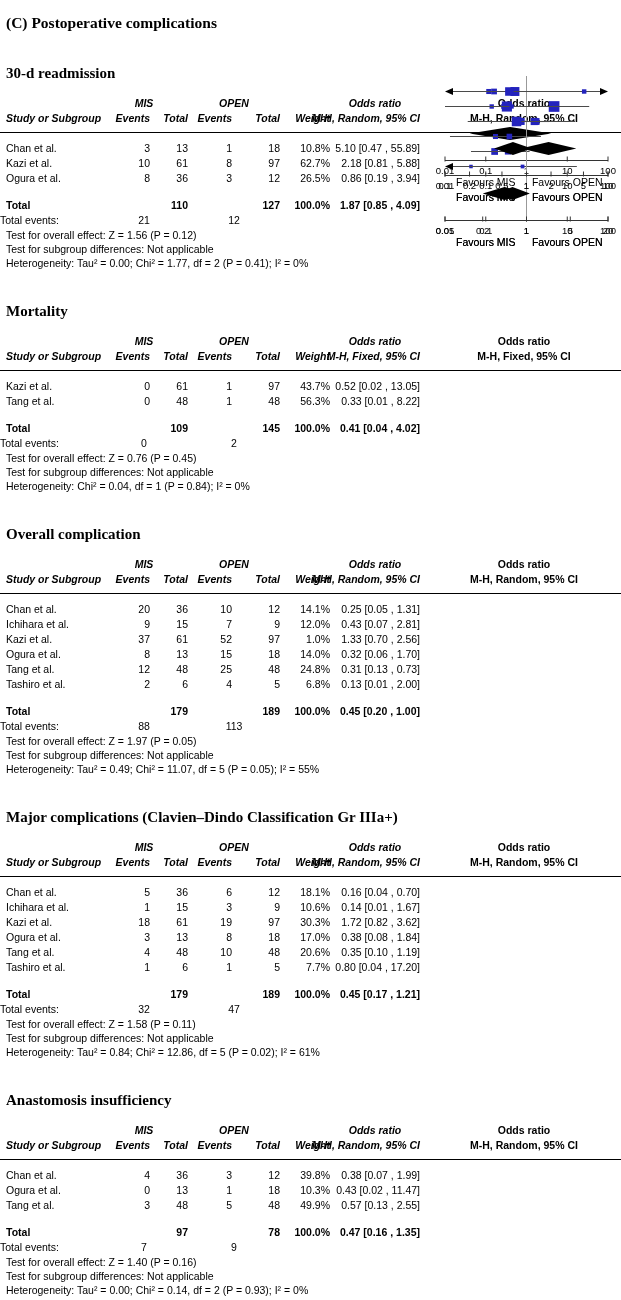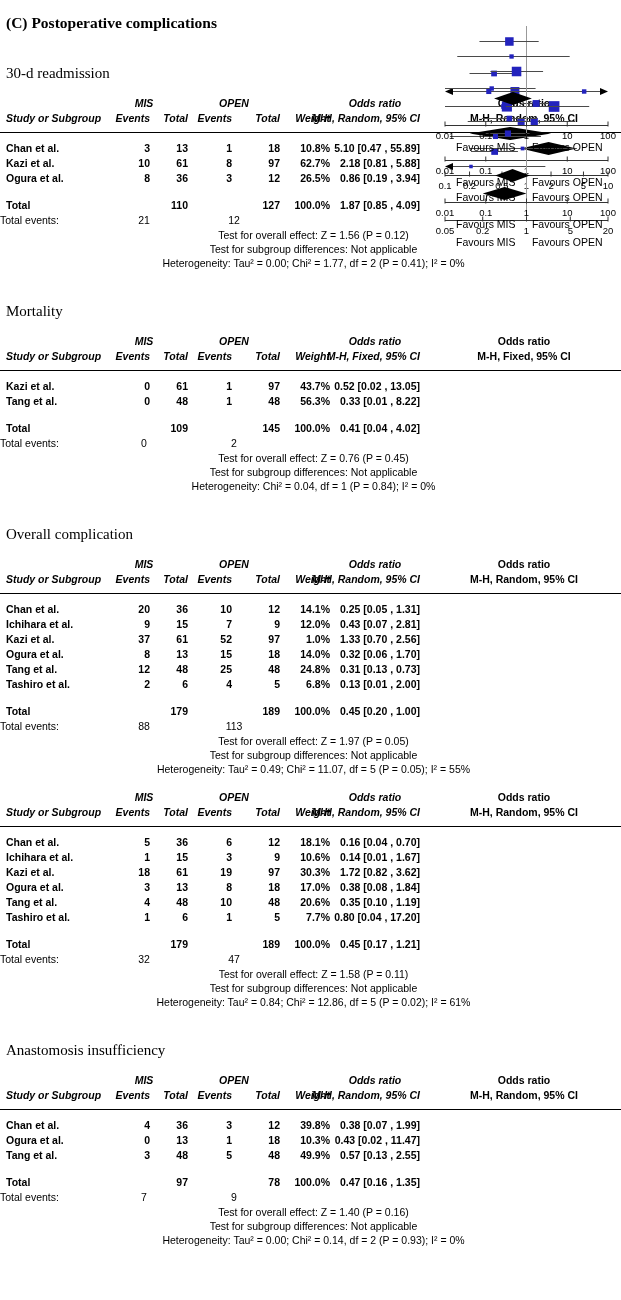--- a/index.html
+++ b/index.html
@@ -8,46 +8,46 @@
     font-family:"Liberation Sans", sans-serif;color:#000;
     position:relative;
   }
   .page{padding:6px 0 0 0;}
   h1.fig-label{
     font-family:"Liberation Serif", serif;font-weight:bold;
     font-size:15.5px;margin:8px 0 0 6px;line-height:18px;
   }
   section.fp{position:relative;width:621px;}
   h2.sec-title{
-    font-family:"Liberation Serif", serif;font-weight:normal;
+    font-family:"Liberation Serif", serif;font-weight:bold;
     font-size:15px;margin:32px 0 0 6px;line-height:18px;
   }
   .hdr{position:relative;margin-top:14px;font-size:10.5px;font-weight:bold;}
   .hrow{display:grid;grid-template-columns:100px 50px 38px 44px 48px 50px 90px;
         width:420px;line-height:15px;font-style:italic;}
   .hrow .c{white-space:nowrap;}
   .r{text-align:right;}
   .ctr{text-align:center;}
   .span2{grid-column:span 2;}
   .flexend{display:flex;justify-content:flex-end;}
   .plot-hdr{
     position:absolute;top:0;left:421px;width:200px;text-align:center;
     line-height:15px;font-weight:bold;font-size:10.5px;padding-left:6px;box-sizing:border-box;
   }
   .rule{border-top:1px solid #000;width:621px;margin-top:6px;height:0;}
   .rows{margin-top:8px;}
   .frow{display:grid;grid-template-columns:100px 50px 38px 44px 48px 50px 90px;
-        width:420px;height:15px;line-height:15px;font-size:10.5px;font-weight:bold;}
+        width:420px;height:15px;line-height:15px;font-size:10.5px;}
   .frow .study{padding-left:6px;white-space:nowrap;}
   .total-row{margin-top:12px;font-weight:bold;}
   .ev-row{height:15px;line-height:15px;font-size:10.5px;display:grid;
           grid-template-columns:100px 88px 92px;width:420px;}
   .ev-row .study{padding-left:0;}
   .foot{font-size:10.5px;line-height:14px;}
-  .foot div{white-space:nowrap;padding-left:6px;text-align:center;}
+  .foot div{white-space:nowrap;padding-left:6px;}
   svg.plot{position:absolute;left:421px;pointer-events:none;}
 </style>
 </head>
 <body>
 
 <div class="page">
   <h1 class="fig-label">(C) Postoperative complications</h1>
   <div id="sections">
   <section class="fp">
     <h2 class="sec-title">30-d readmission</h2>
@@ -366,20 +366,21 @@
           <line x1="149.28535125495924" y1="140.5" x2="149.28535125495924" y2="145.5" stroke="#333333" stroke-width="1"></line>
           <text x="149.28535125495924" y="157.5" text-anchor="middle" font-size="9.5" fill="#000000">5</text>
           <line x1="187" y1="140.5" x2="187" y2="145.5" stroke="#333333" stroke-width="1"></line>
           <text x="187" y="157.5" text-anchor="middle" font-size="9.5" fill="#000000">20</text>
           <text x="64.75" y="169.5" text-anchor="middle" font-size="10.5" fill="#000000">Favours MIS</text>
           <text x="146.25" y="169.5" text-anchor="middle" font-size="10.5" fill="#000000">Favours OPEN</text>
         </svg>
       </section>
 
   <section class="fp">
+    <h2 class="sec-title">Major complications (Clavien–Dindo Classification Gr IIIa+)</h2>
     <div class="hdr">
       <div class="hrow">
         <div class="c"></div>
         <div class="c ctr span2">MIS</div>
         <div class="c ctr span2">OPEN</div>
         <div class="c"></div>
         <div class="c ctr">Odds ratio</div>
       </div>
       <div class="hrow">
         <div class="c" style="padding-left:6px">Study or Subgroup</div>

